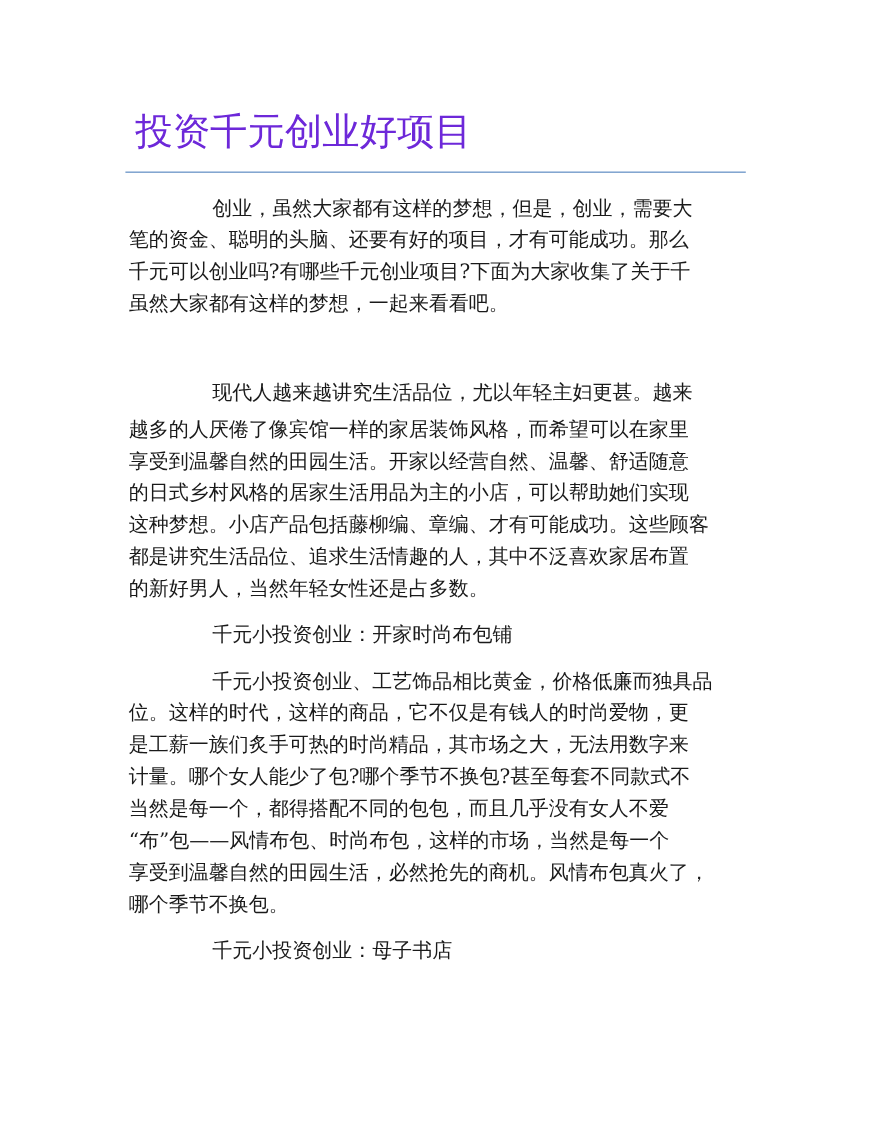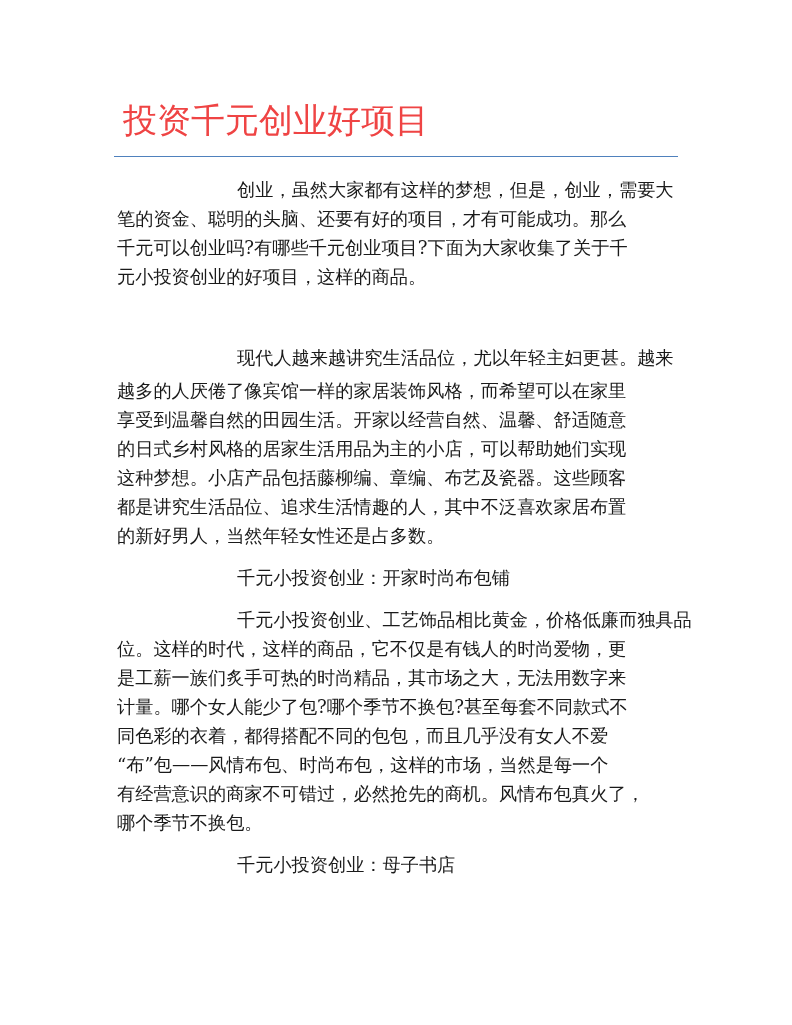--- a/index.html
+++ b/index.html
@@ -1,66 +1,66 @@
 <!DOCTYPE html>
 <html><head>
 <meta charset="utf-8">
 <style>
   html, body { margin: 0; padding: 0; background: #ffffff; }
   body { width: 792px; height: 1025px; position: relative; overflow: hidden; }
   .page { position: absolute; left: 0; top: 0; width: 792px; height: 1025px; background: #fff; }
   .title {
     position: absolute; left: 123px; top: 100px;
     font-family: "DejaVu Sans", sans-serif;
-    font-size: 34px; color: #ef4444; letter-spacing: 0px; white-space: nowrap;
+    font-size: 34px; color: #6d28d9; letter-spacing: 0px; white-space: nowrap;
     line-height: 40px;
   }
   .rule {
     position: absolute; left: 114px; top: 156px; width: 564px; height: 0;
     border-top: 1.5px solid #4f81bd;
   }
   .line {
     position: absolute; left: 117px;
     font-family: "DejaVu Serif", serif;
     font-size: 18.2px; color: #1a1a1a; white-space: nowrap; line-height: 24px;
   }
-  .indent { left: 193px; margin-left: 44px; }
+  .indent { left: 193px; }
 </style>
 </head>
 <body>
 
 <div class="page">
   <div class="title">投资千元创业好项目</div>
   <div class="rule"></div>
 
   <div>
     <div class="line indent" style="top:178px">创业，虽然大家都有这样的梦想，但是，创业，需要大</div>
     <div class="line" style="top:207px">笔的资金、聪明的头脑、还要有好的项目，才有可能成功。那么</div>
     <div class="line" style="top:236px">千元可以创业吗?有哪些千元创业项目?下面为大家收集了关于千</div>
-    <div class="line" style="top:265px">元小投资创业的好项目，这样的商品。</div>
+    <div class="line" style="top:265px">虽然大家都有这样的梦想，一起来看看吧。</div>
   </div>
 
 
   <div>
     <div class="line indent" style="top:346px">现代人越来越讲究生活品位，尤以年轻主妇更甚。越来</div>
     <div class="line" style="top:379px">越多的人厌倦了像宾馆一样的家居装饰风格，而希望可以在家里</div>
     <div class="line" style="top:408px">享受到温馨自然的田园生活。开家以经营自然、温馨、舒适随意</div>
     <div class="line" style="top:437px">的日式乡村风格的居家生活用品为主的小店，可以帮助她们实现</div>
-    <div class="line" style="top:466px">这种梦想。小店产品包括藤柳编、章编、布艺及瓷器。这些顾客</div>
+    <div class="line" style="top:466px">这种梦想。小店产品包括藤柳编、章编、才有可能成功。这些顾客</div>
     <div class="line" style="top:495px">都是讲究生活品位、追求生活情趣的人，其中不泛喜欢家居布置</div>
     <div class="line" style="top:524px">的新好男人，当然年轻女性还是占多数。</div>
   </div>
 
   <div class="line indent" style="top:566px">千元小投资创业：开家时尚布包铺</div>
 
   <div>
     <div class="line indent" style="top:608px">千元小投资创业、工艺饰品相比黄金，价格低廉而独具品</div>
     <div class="line" style="top:637px">位。这样的时代，这样的商品，它不仅是有钱人的时尚爱物，更</div>
     <div class="line" style="top:666px">是工薪一族们炙手可热的时尚精品，其市场之大，无法用数字来</div>
     <div class="line" style="top:695px">计量。哪个女人能少了包?哪个季节不换包?甚至每套不同款式不</div>
-    <div class="line" style="top:724px">同色彩的衣着，都得搭配不同的包包，而且几乎没有女人不爱</div>
+    <div class="line" style="top:724px">当然是每一个，都得搭配不同的包包，而且几乎没有女人不爱</div>
     <div class="line" style="top:753px">“布”包——风情布包、时尚布包，这样的市场，当然是每一个</div>
-    <div class="line" style="top:782px">有经营意识的商家不可错过，必然抢先的商机。风情布包真火了，</div>
+    <div class="line" style="top:782px">享受到温馨自然的田园生活，必然抢先的商机。风情布包真火了，</div>
     <div class="line" style="top:811px">哪个季节不换包。</div>
   </div>
 
   <div class="line indent" style="top:853px">千元小投资创业：母子书店</div>
 </div>
 
 </body></html>

